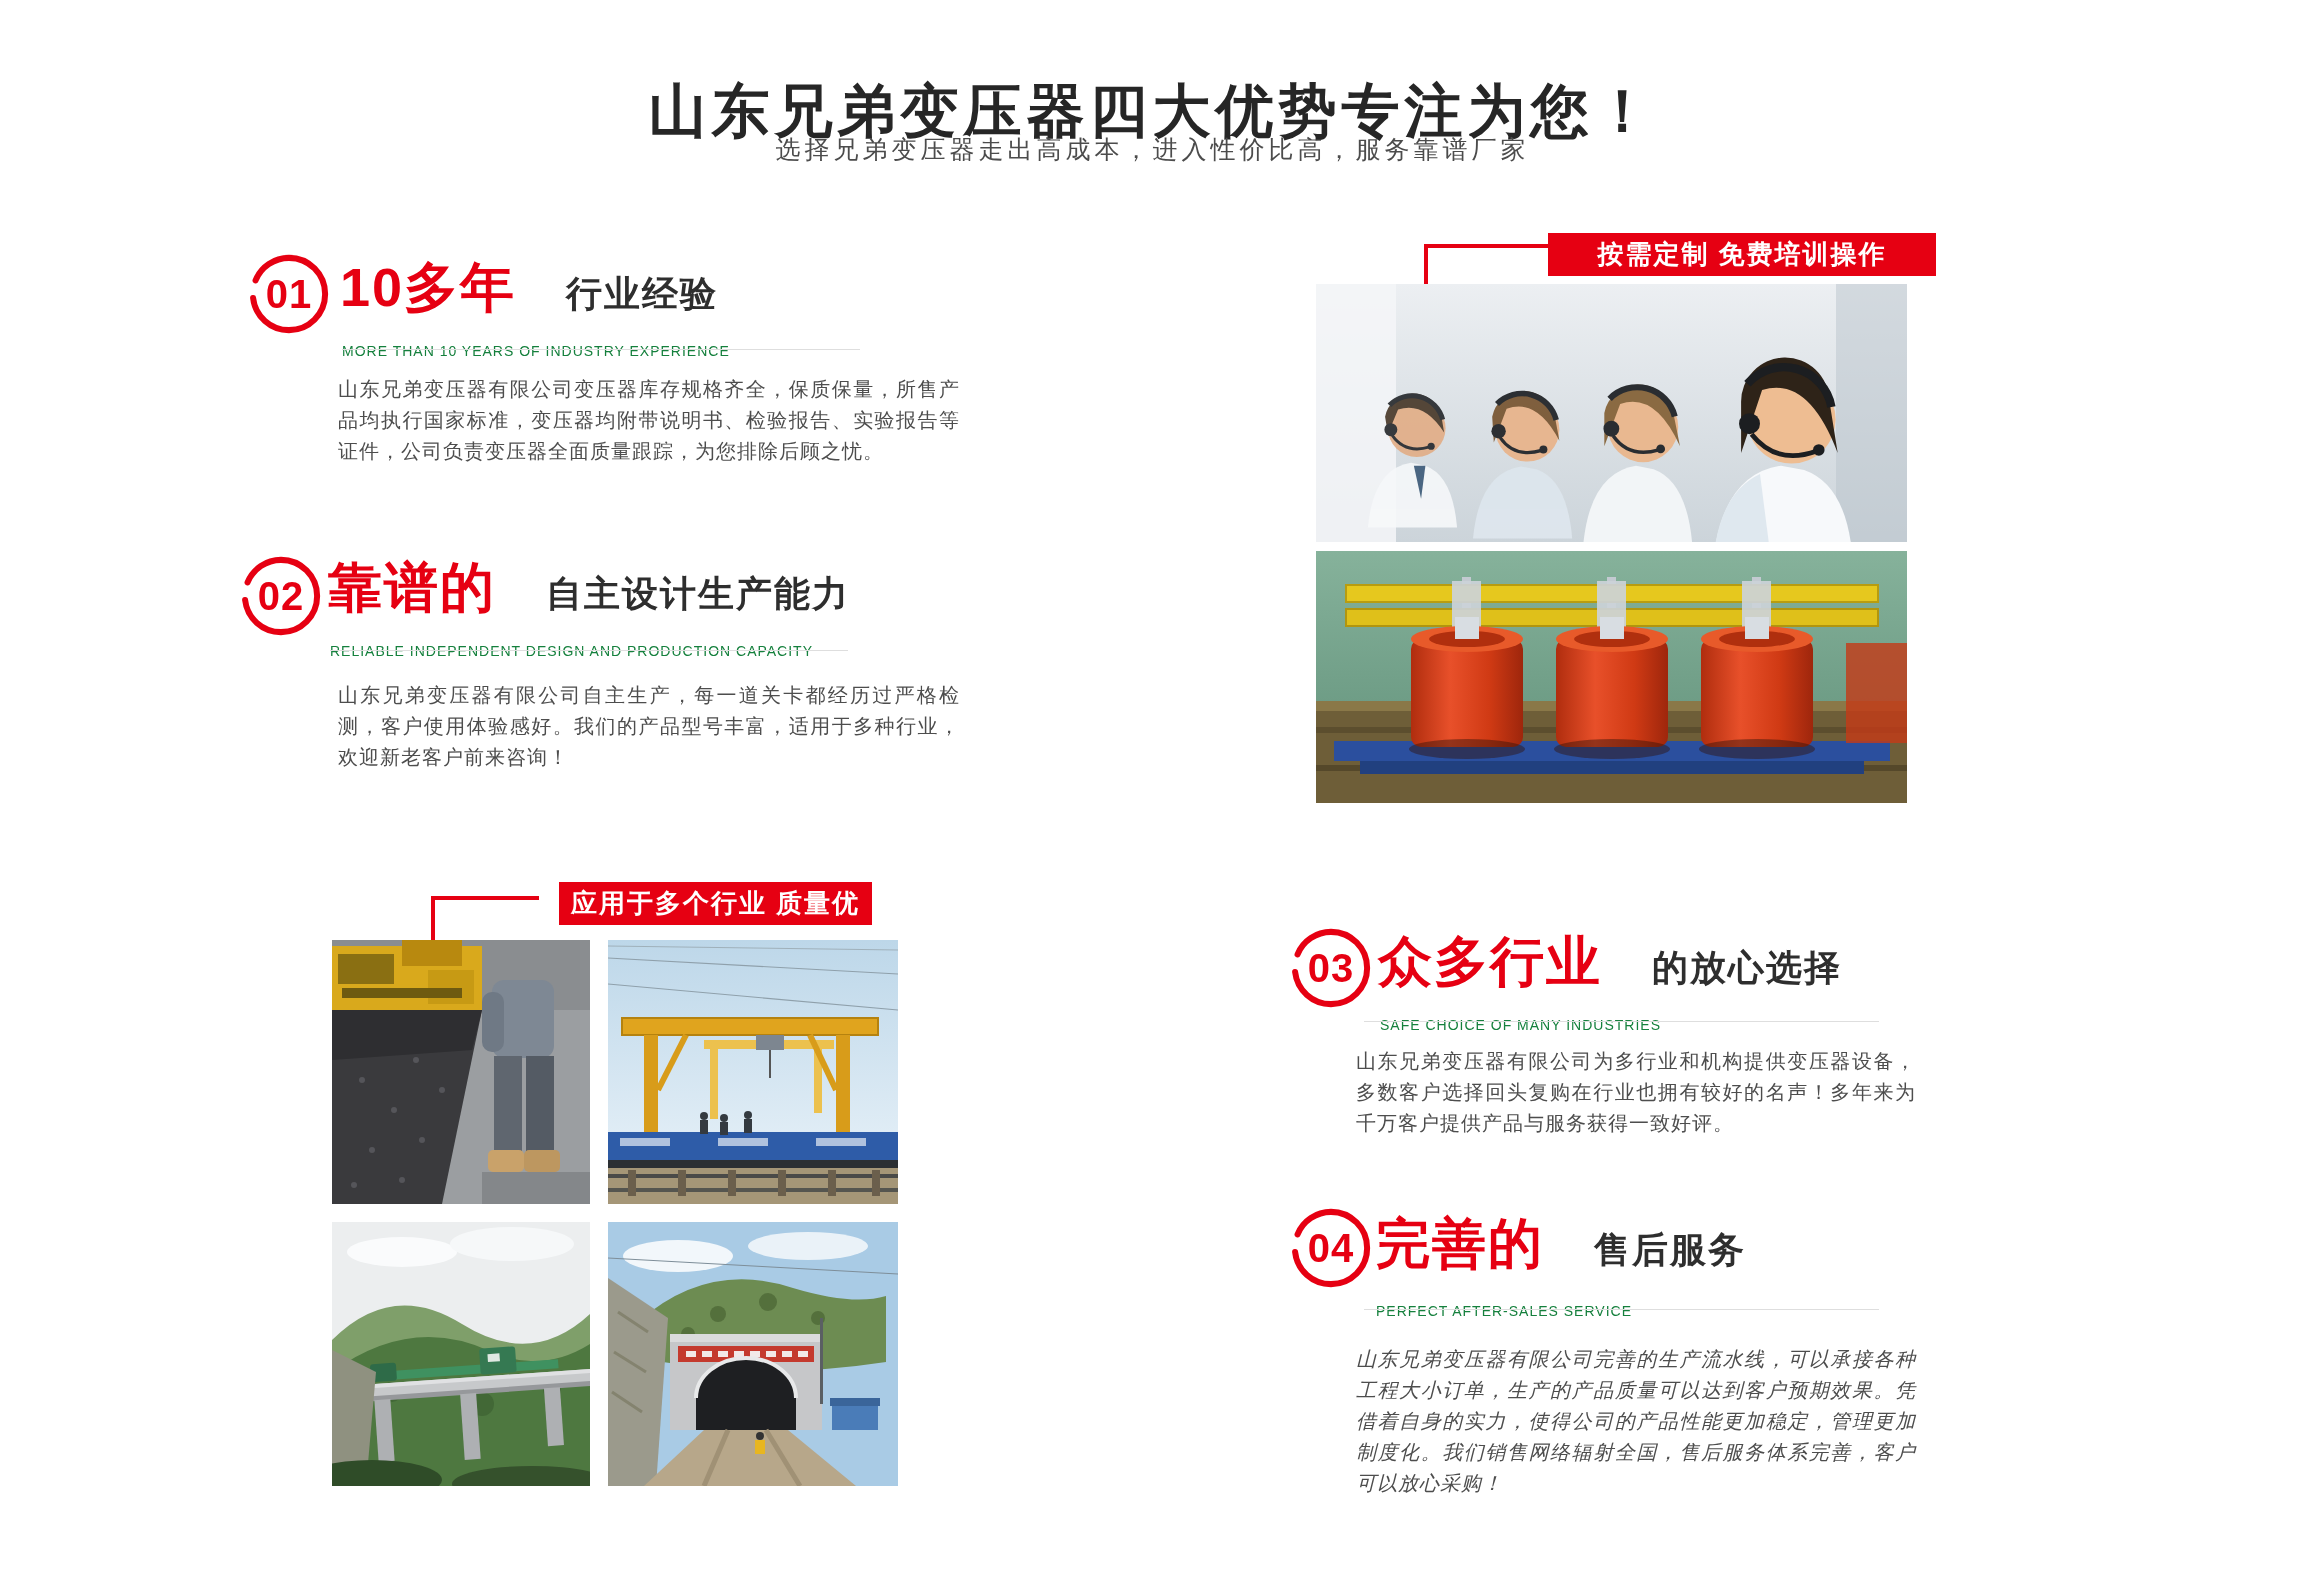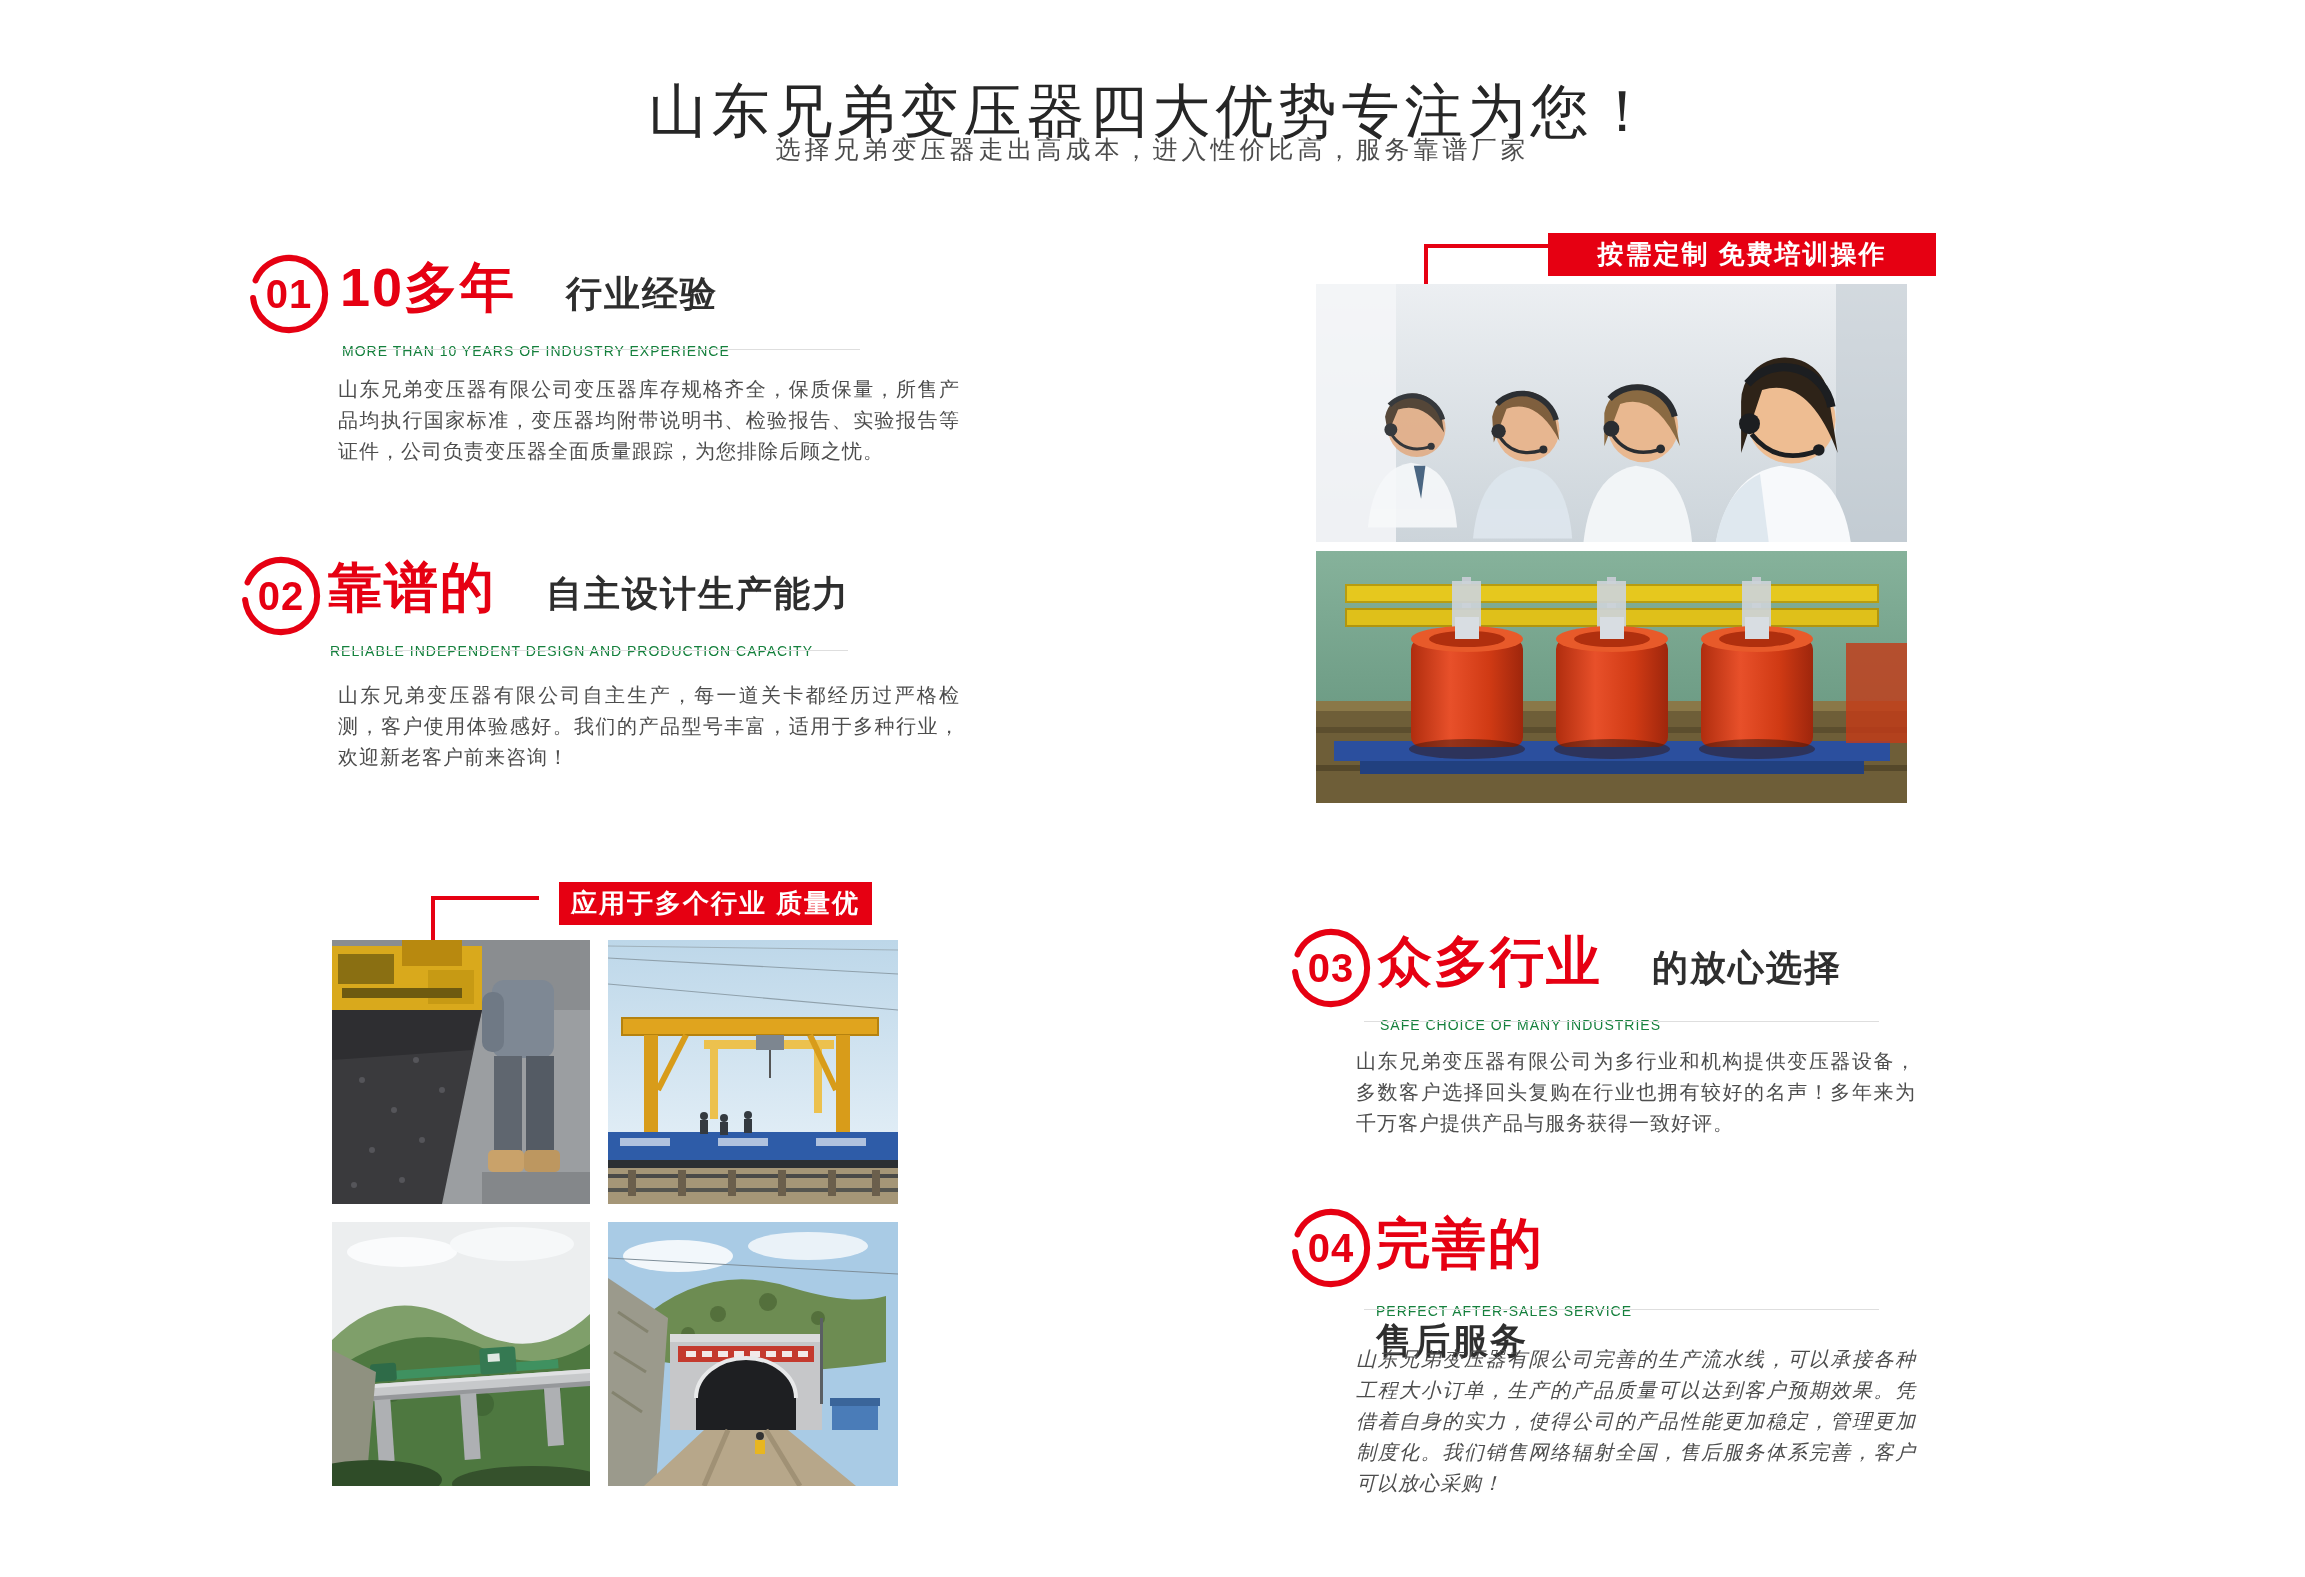--- a/index.html
+++ b/index.html
@@ -1,21 +1,21 @@
 <!DOCTYPE html>
 <html><head>
 <meta charset="utf-8">
 <style>
   html,body{margin:0;padding:0;background:#ffffff;}
   .page{position:relative;width:2305px;height:1577px;background:#ffffff;overflow:hidden;
         font-family:"Liberation Sans","DejaVu Sans",sans-serif;}
 
   
   .hero-title{position:absolute;top:34px;left:0;width:100%;text-align:center;
-    font-size:58px;font-weight:400;color:#262626;letter-spacing:5px;}
+    font-size:58px;font-weight:700;color:#262626;letter-spacing:5px;}
   .hero-sub{position:absolute;top:133px;left:0;width:100%;text-align:center;
     font-size:25px;color:#4c4c4c;letter-spacing:4px;}
 
   
   .feature{position:absolute;}
   .badge{position:absolute;width:86px;height:92px;}
   .badge svg{position:absolute;inset:0;width:100%;height:100%;}
   .badge .num{position:absolute;inset:0;display:flex;align-items:center;justify-content:center;
     font-size:40px;font-weight:800;color:#e60012;letter-spacing:1px;}
   .f-title{position:absolute;display:flex;align-items:baseline;white-space:nowrap;gap:36px;}
@@ -58,21 +58,21 @@
   .f1 .f-body{left:96px;top:128px;width:622px;}
 
   .f2 .badge{left:0px;top:2px;}   .f2 .f-title{left:90px;top:4px;}
   .f2 .f-eng{left:92px;top:70px;} .f2 .f-divider{left:92px;top:102px;width:518px;}
   .f2 .f-body{left:100px;top:132px;width:622px;}
 
   .f3 .badge{left:0px;top:2px;}   .f3 .f-title{left:90px;top:6px;}
   .f3 .f-eng{left:92px;top:72px;} .f3 .f-divider{left:76px;top:101px;width:515px;}
   .f3 .f-body{left:68px;top:126px;width:560px;}
 
-  .f4 .badge{left:0px;top:6px;}   .f4 .f-title{left:74px;top:12px;flex-direction:column;}
+  .f4 .badge{left:0px;top:6px;}   .f4 .f-title{left:88px;top:12px;}
   .f4 .f-eng{left:88px;top:82px;} .f4 .f-divider{left:76px;top:113px;width:515px;}
   .f4 .f-body{left:68px;top:148px;width:560px;font-style:italic;}
 </style>
 </head>
 <body>
 
 <div class="page">
 
   <h1 class="hero-title">山东兄弟变压器四大优势专注为您！</h1>
   <div class="hero-sub">选择兄弟变压器走出高成本，进入性价比高，服务靠谱厂家</div>

